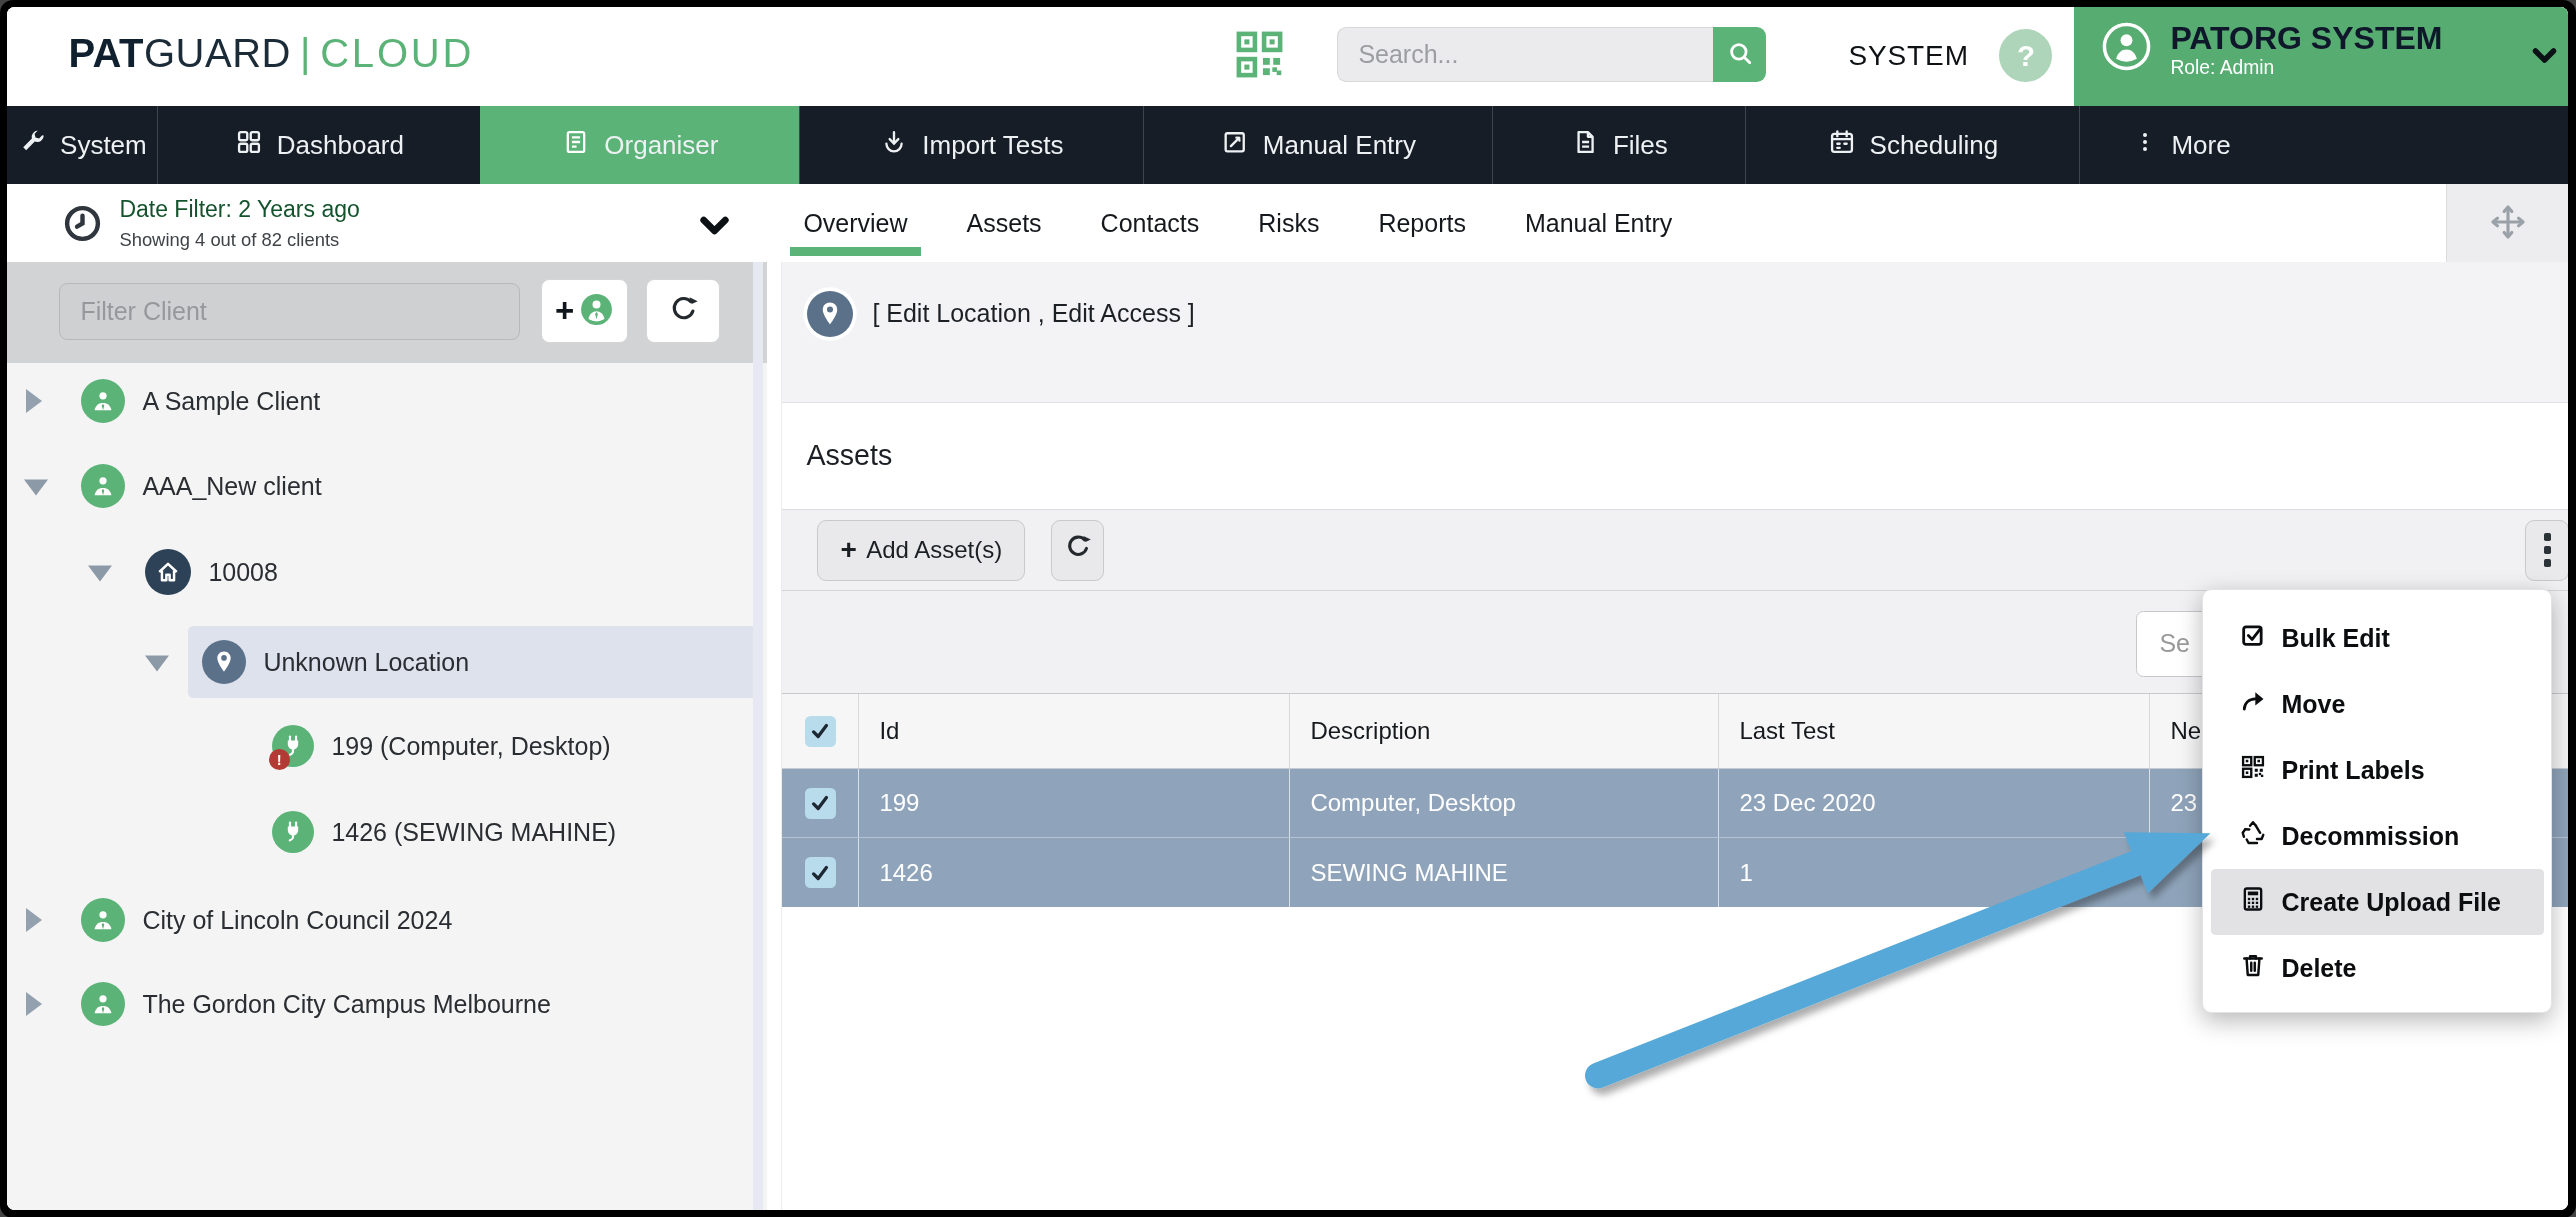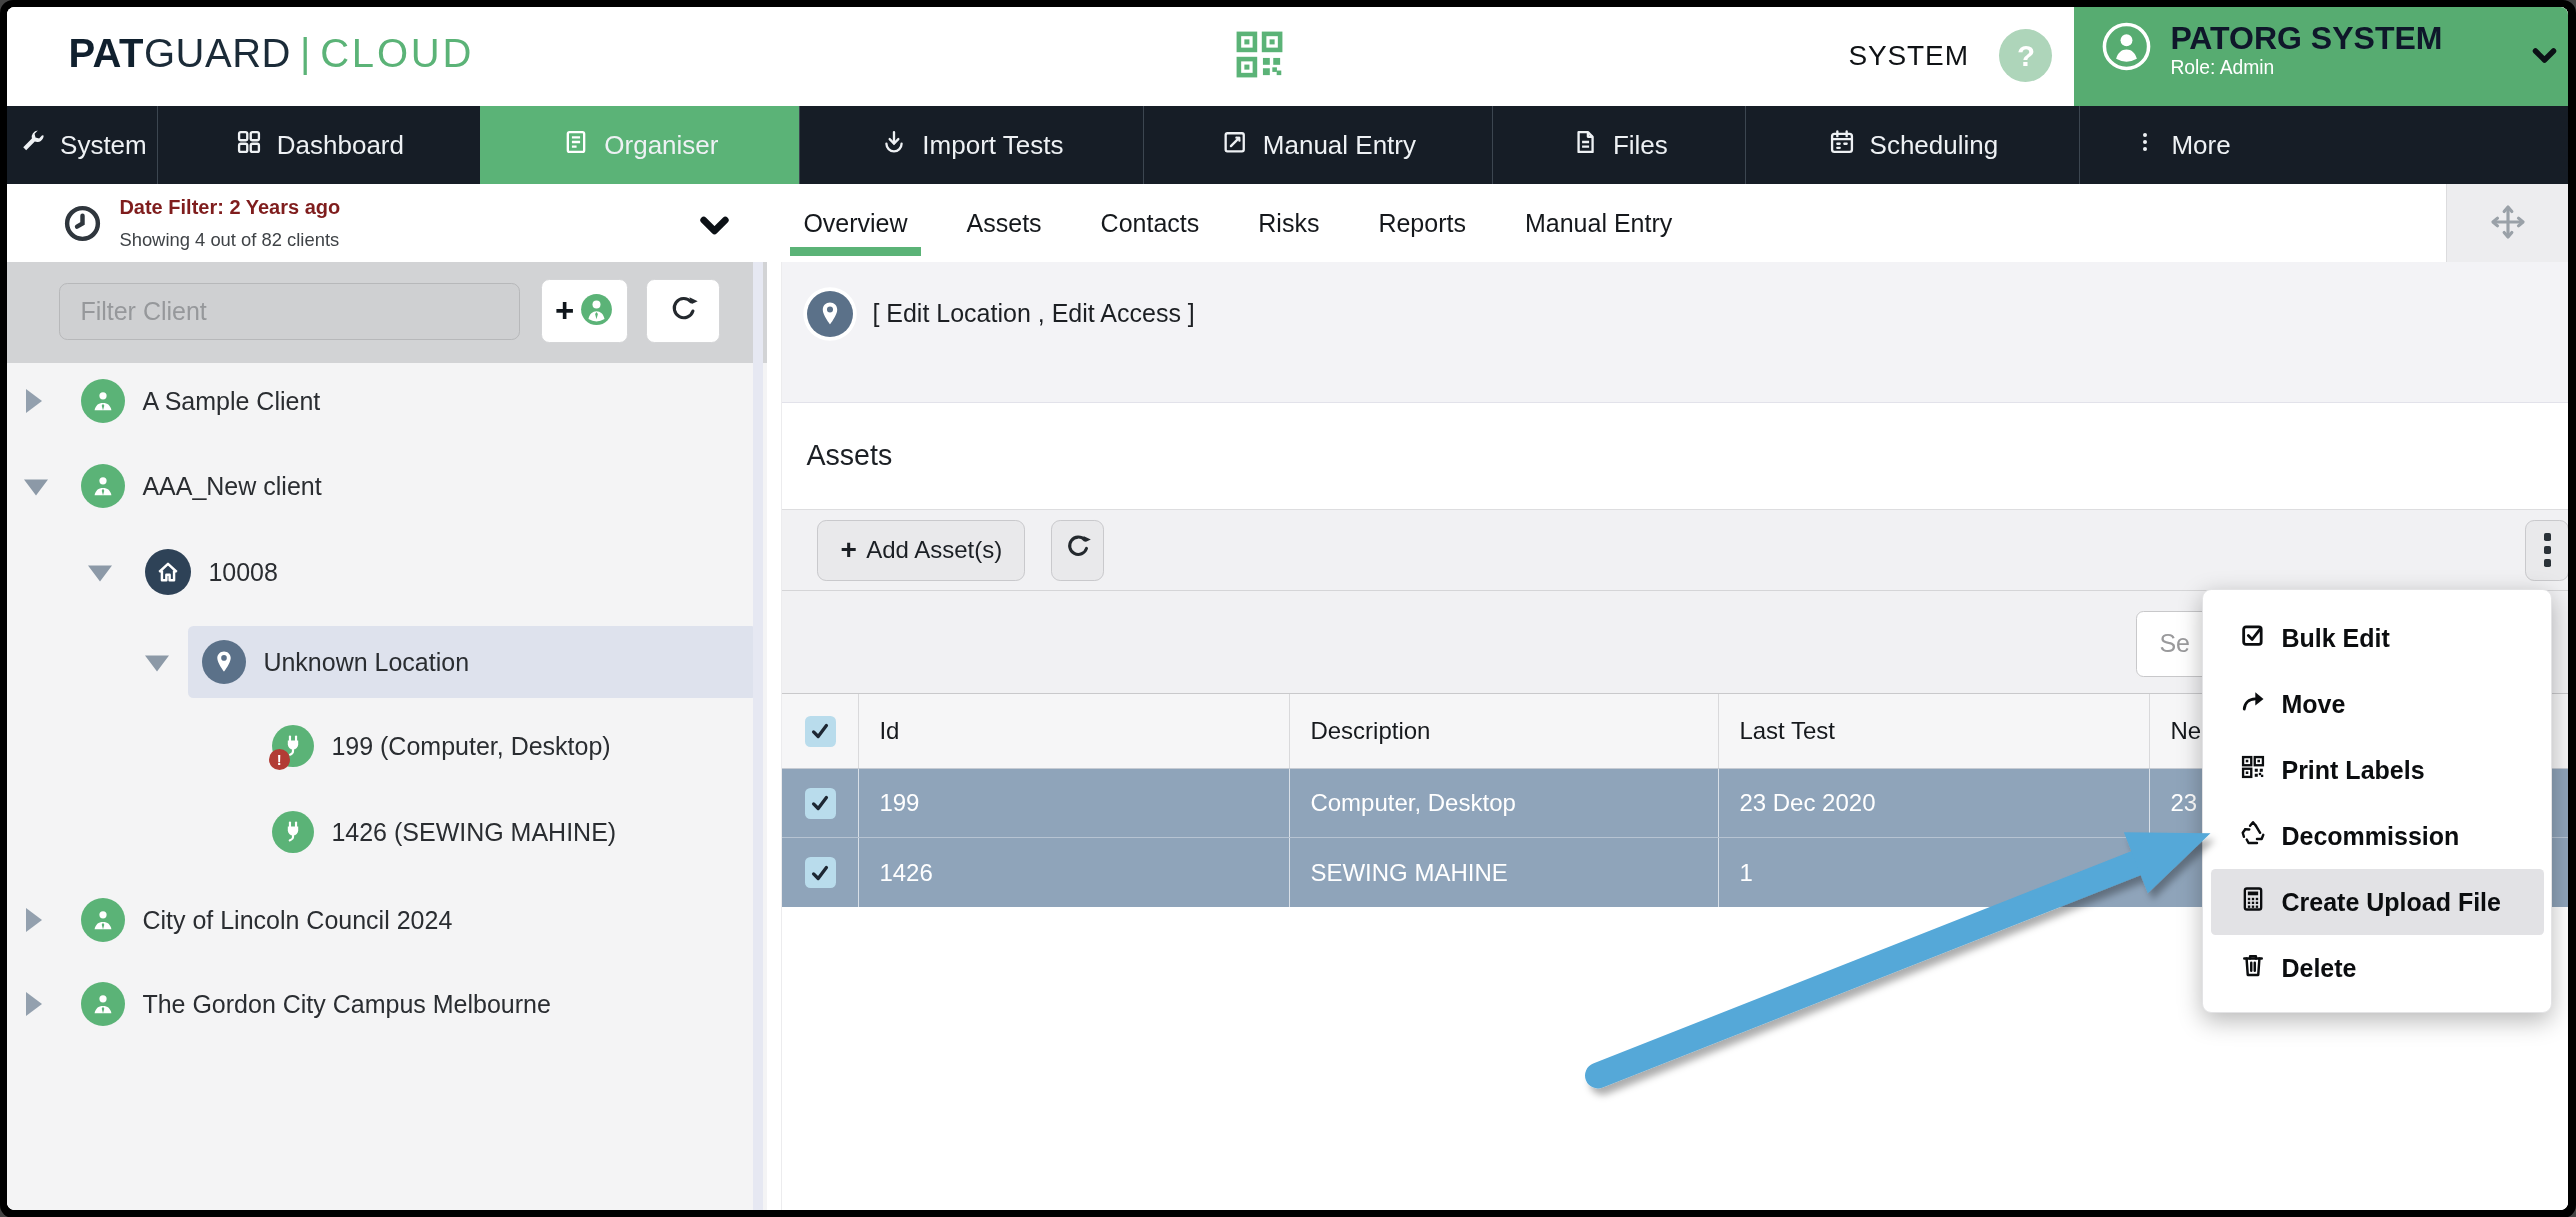--- a/index.html
+++ b/index.html
@@ -34,21 +34,21 @@
   
   .nav{position:absolute;left:0;top:99px;width:2561px;height:78px;background:#161d26;display:flex;}
   .navitem{height:78px;display:flex;align-items:center;justify-content:center;gap:14px;
       color:#eef1f4;font-size:26px;border-left:0.9px solid #3c4650;cursor:pointer;white-space:nowrap;}
   .navitem:first-child{border-left:none;}
   .navitem.active{background:#5bb377;border-left-color:#5bb377;}
   .navitem svg{flex:0 0 auto;}
 
   
   .tabsrow{position:absolute;left:0;top:177px;width:2561px;height:78px;background:#fff;}
-  .dfilter-title{position:absolute;left:112px;top:12px;font-size:20px;color:#7f1d1d;white-space:nowrap;font-weight:bold;}
+  .dfilter-title{position:absolute;left:112px;top:12px;font-size:23px;color:#14532d;white-space:nowrap;}
   .dfilter-sub{position:absolute;left:112px;top:45px;font-size:18.4px;color:#3f4347;white-space:nowrap;}
   .tabs{position:absolute;left:796px;top:0;height:78px;display:flex;gap:59px;align-items:center;}
   .tab{position:relative;font-size:25px;color:#15181c;cursor:pointer;white-space:nowrap;height:78px;
       display:flex;align-items:center;}
   .tab.active::after{content:"";position:absolute;left:-13px;right:-13px;bottom:6.4px;height:9.2px;background:#5bb377;}
   .expandbox{position:absolute;left:2439px;top:0;width:123px;height:78px;background:#ededef;
       border-left:0.9px solid #dcdcde;display:flex;align-items:center;justify-content:center;cursor:pointer;}
 
   
   .content{position:absolute;left:0;top:255px;width:2561px;height:948px;background:#fff;}
@@ -138,20 +138,31 @@
         <g fill="#5bb377" stroke="none">
               <rect x="13.5" y="13.5" width="3" height="3"></rect>
               <rect x="18" y="13.5" width="3" height="3"></rect>
               <rect x="13.5" y="18" width="3" height="3"></rect>
               <rect x="17.6" y="17.6" width="2" height="2"></rect>
               <rect x="19.5" y="19" width="2" height="2"></rect>
             </g>
       </svg>
     </span>
 
+    <div class="searchwrap">
+      <input type="text" placeholder="Search..." style="">
+      <button class="searchbtn">
+        <span>
+          <svg width="28" height="28" viewBox="0 0 24 24" fill="none" stroke="#fff" stroke-width="2.4" stroke-linecap="round">
+            <circle cx="11" cy="11" r="6.2"></circle>
+                <line x1="15.6" y1="15.6" x2="20.4" y2="20.4"></line>
+          </svg>
+        </span>
+      </button>
+    </div>
 
     <div class="syslabel">SYSTEM</div>
 
     <div class="helpcircle">
       <span>?</span>
     </div>
 
     <div class="userpanel">
       <span class="abs" style="left:26px;top:13px;">
         <svg width="53" height="53" viewBox="0 0 24 24">

